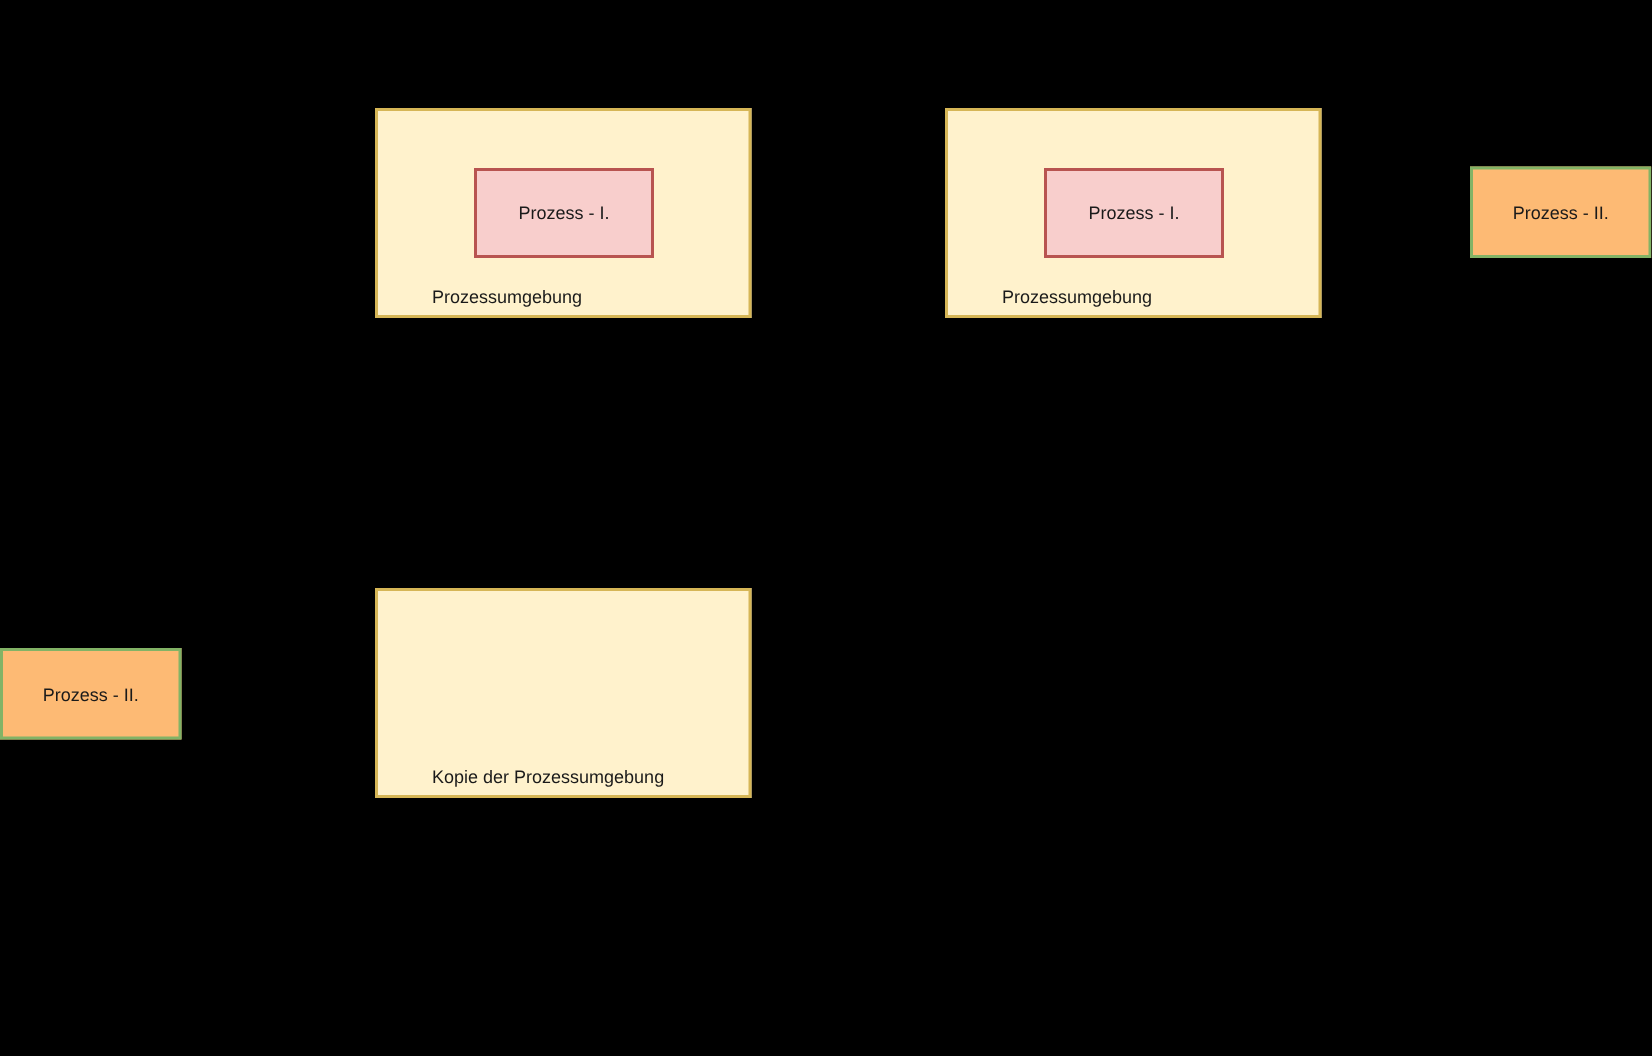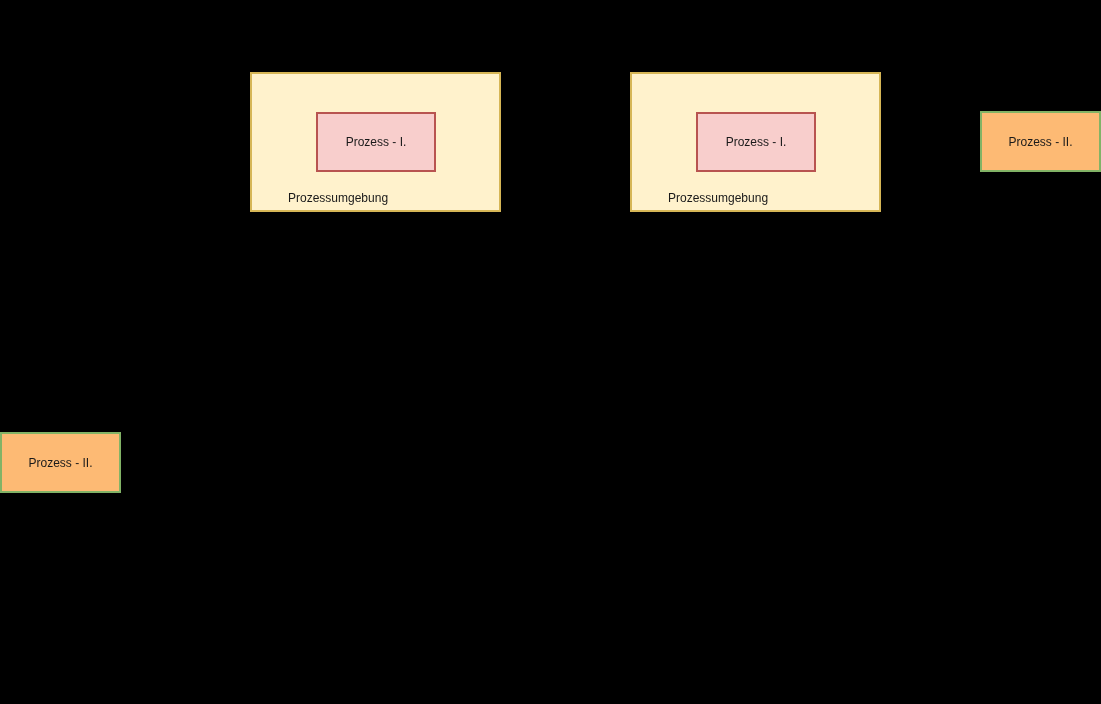--- a/index.html
+++ b/index.html
@@ -77,14 +77,17 @@
   </div>
 
   <div class="box proc2 pos-proc2-right">
     <span>Prozess - II.</span>
   </div>
 
   <div class="box proc2 pos-proc2-left">
     <span>Prozess - II.</span>
   </div>
 
+  <div class="box env pos-env-copy">
+    <div class="env-label">Kopie der Prozessumgebung</div>
+  </div>
 
 </div>
 
 </body></html>

